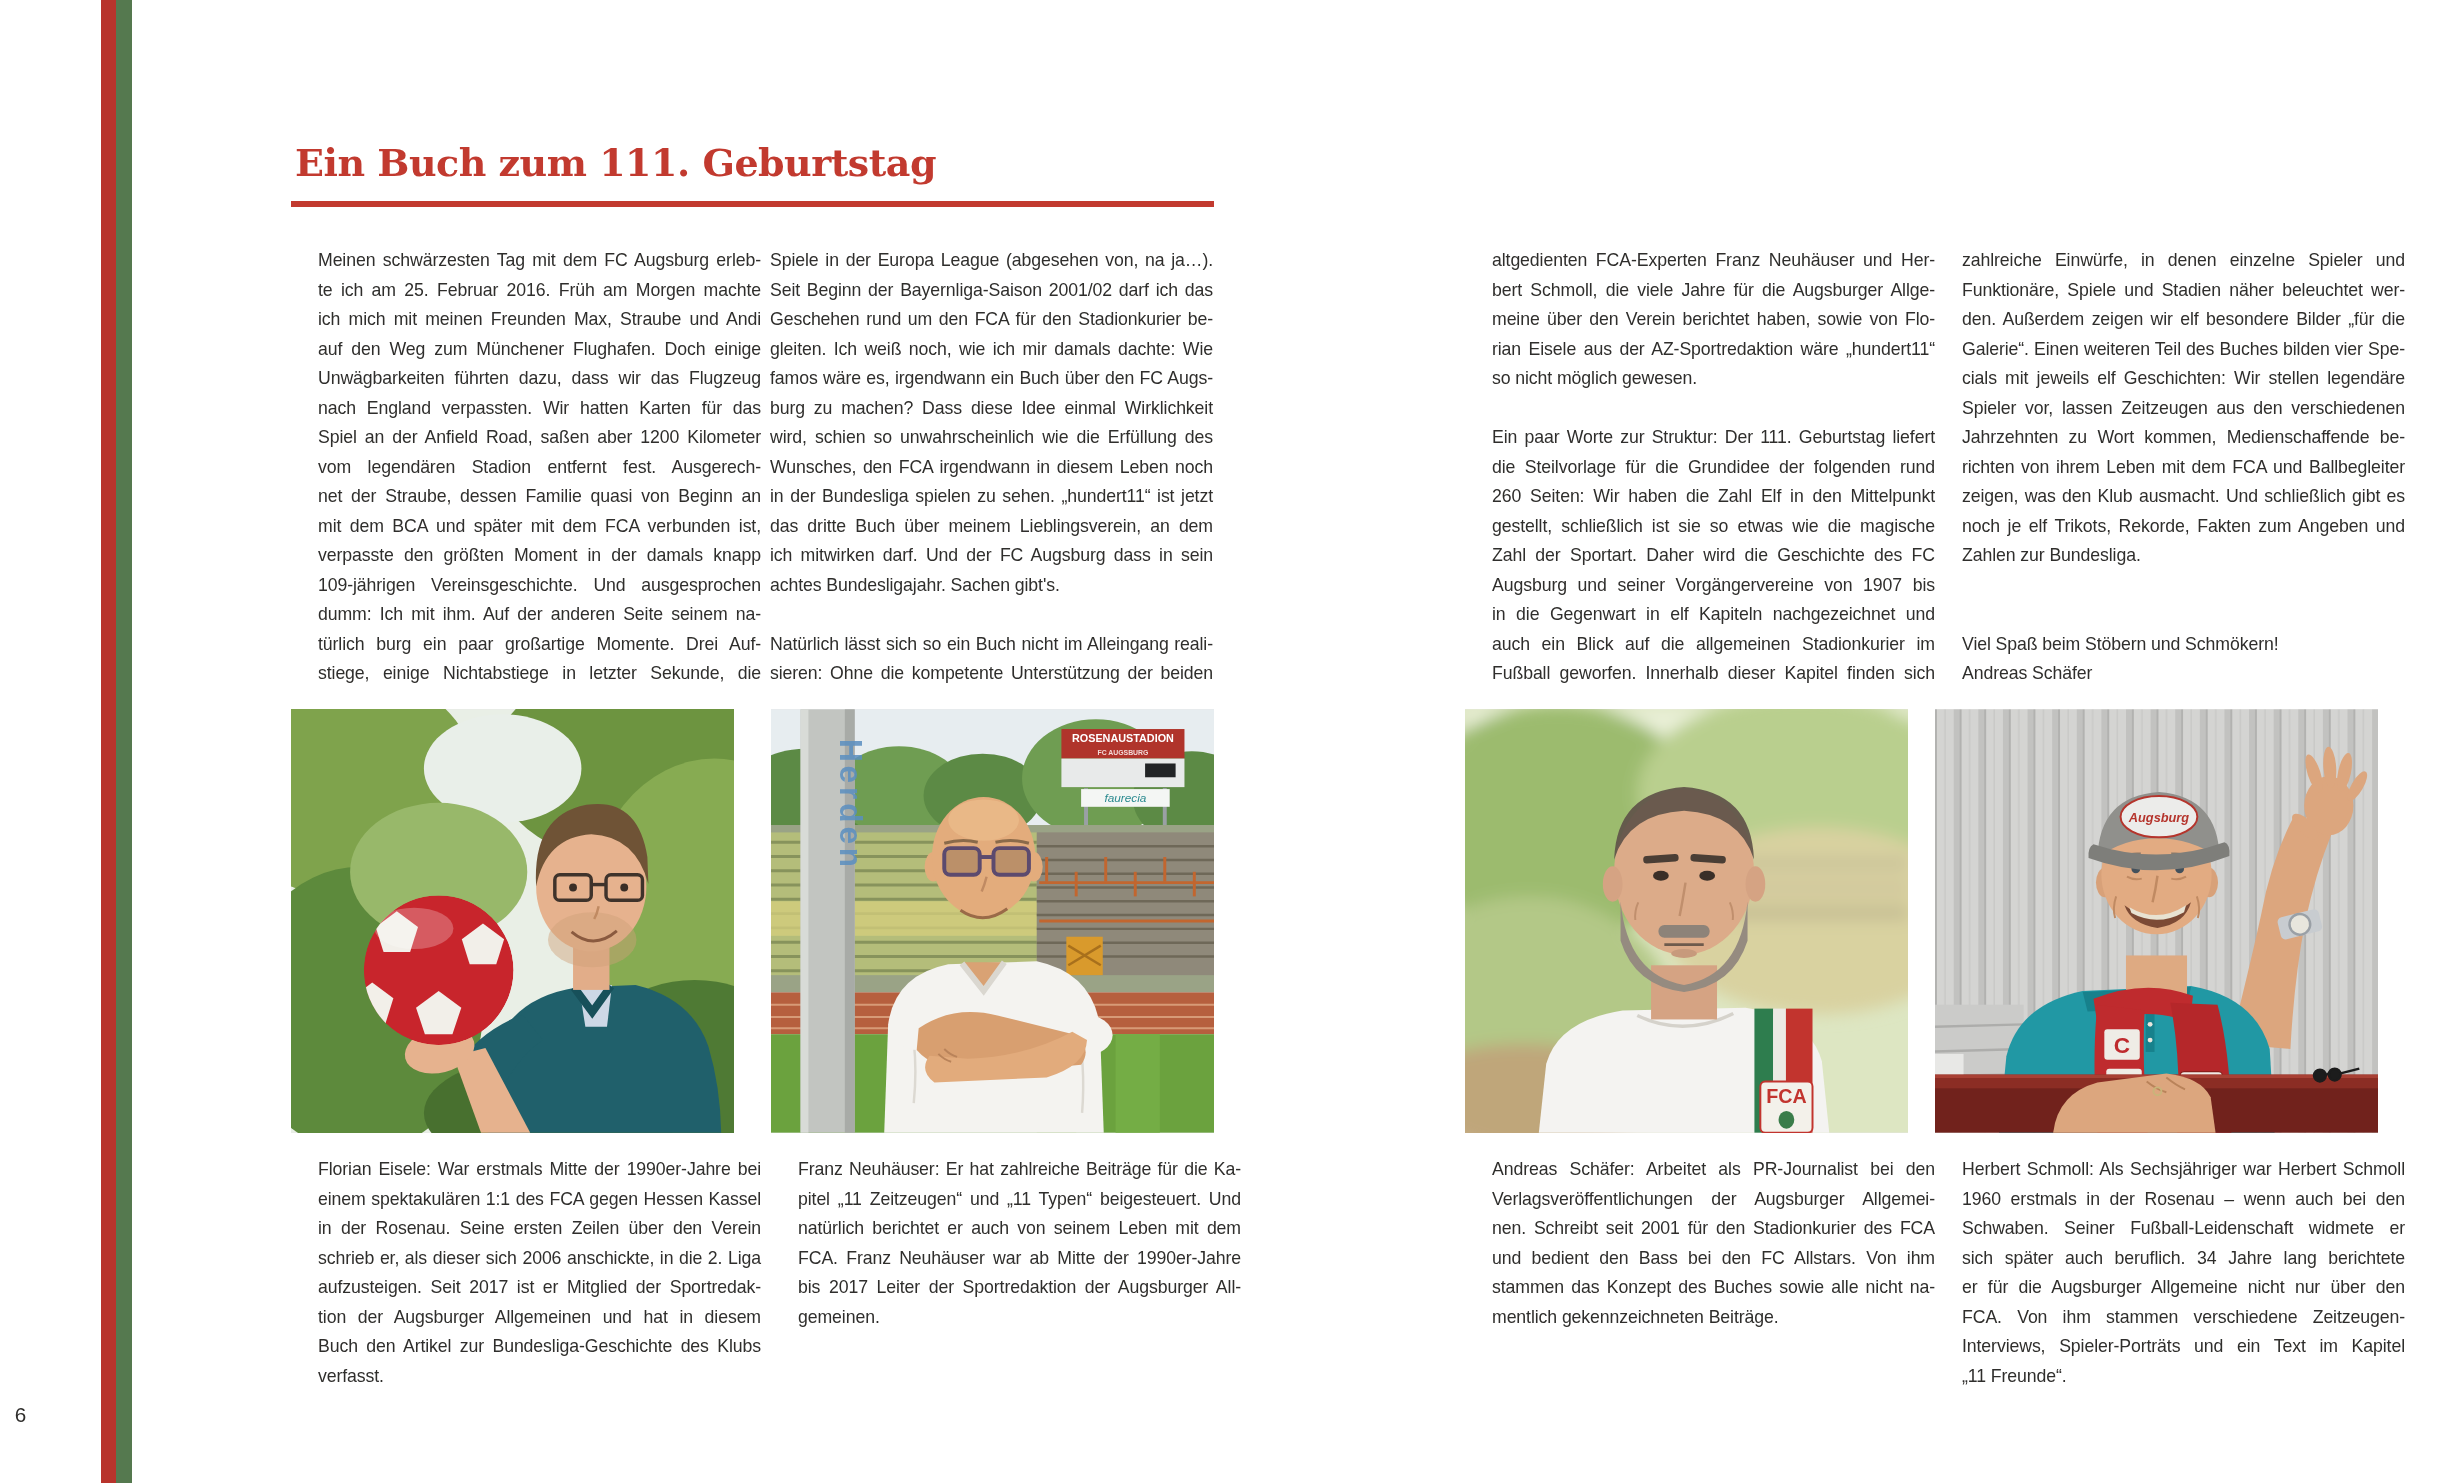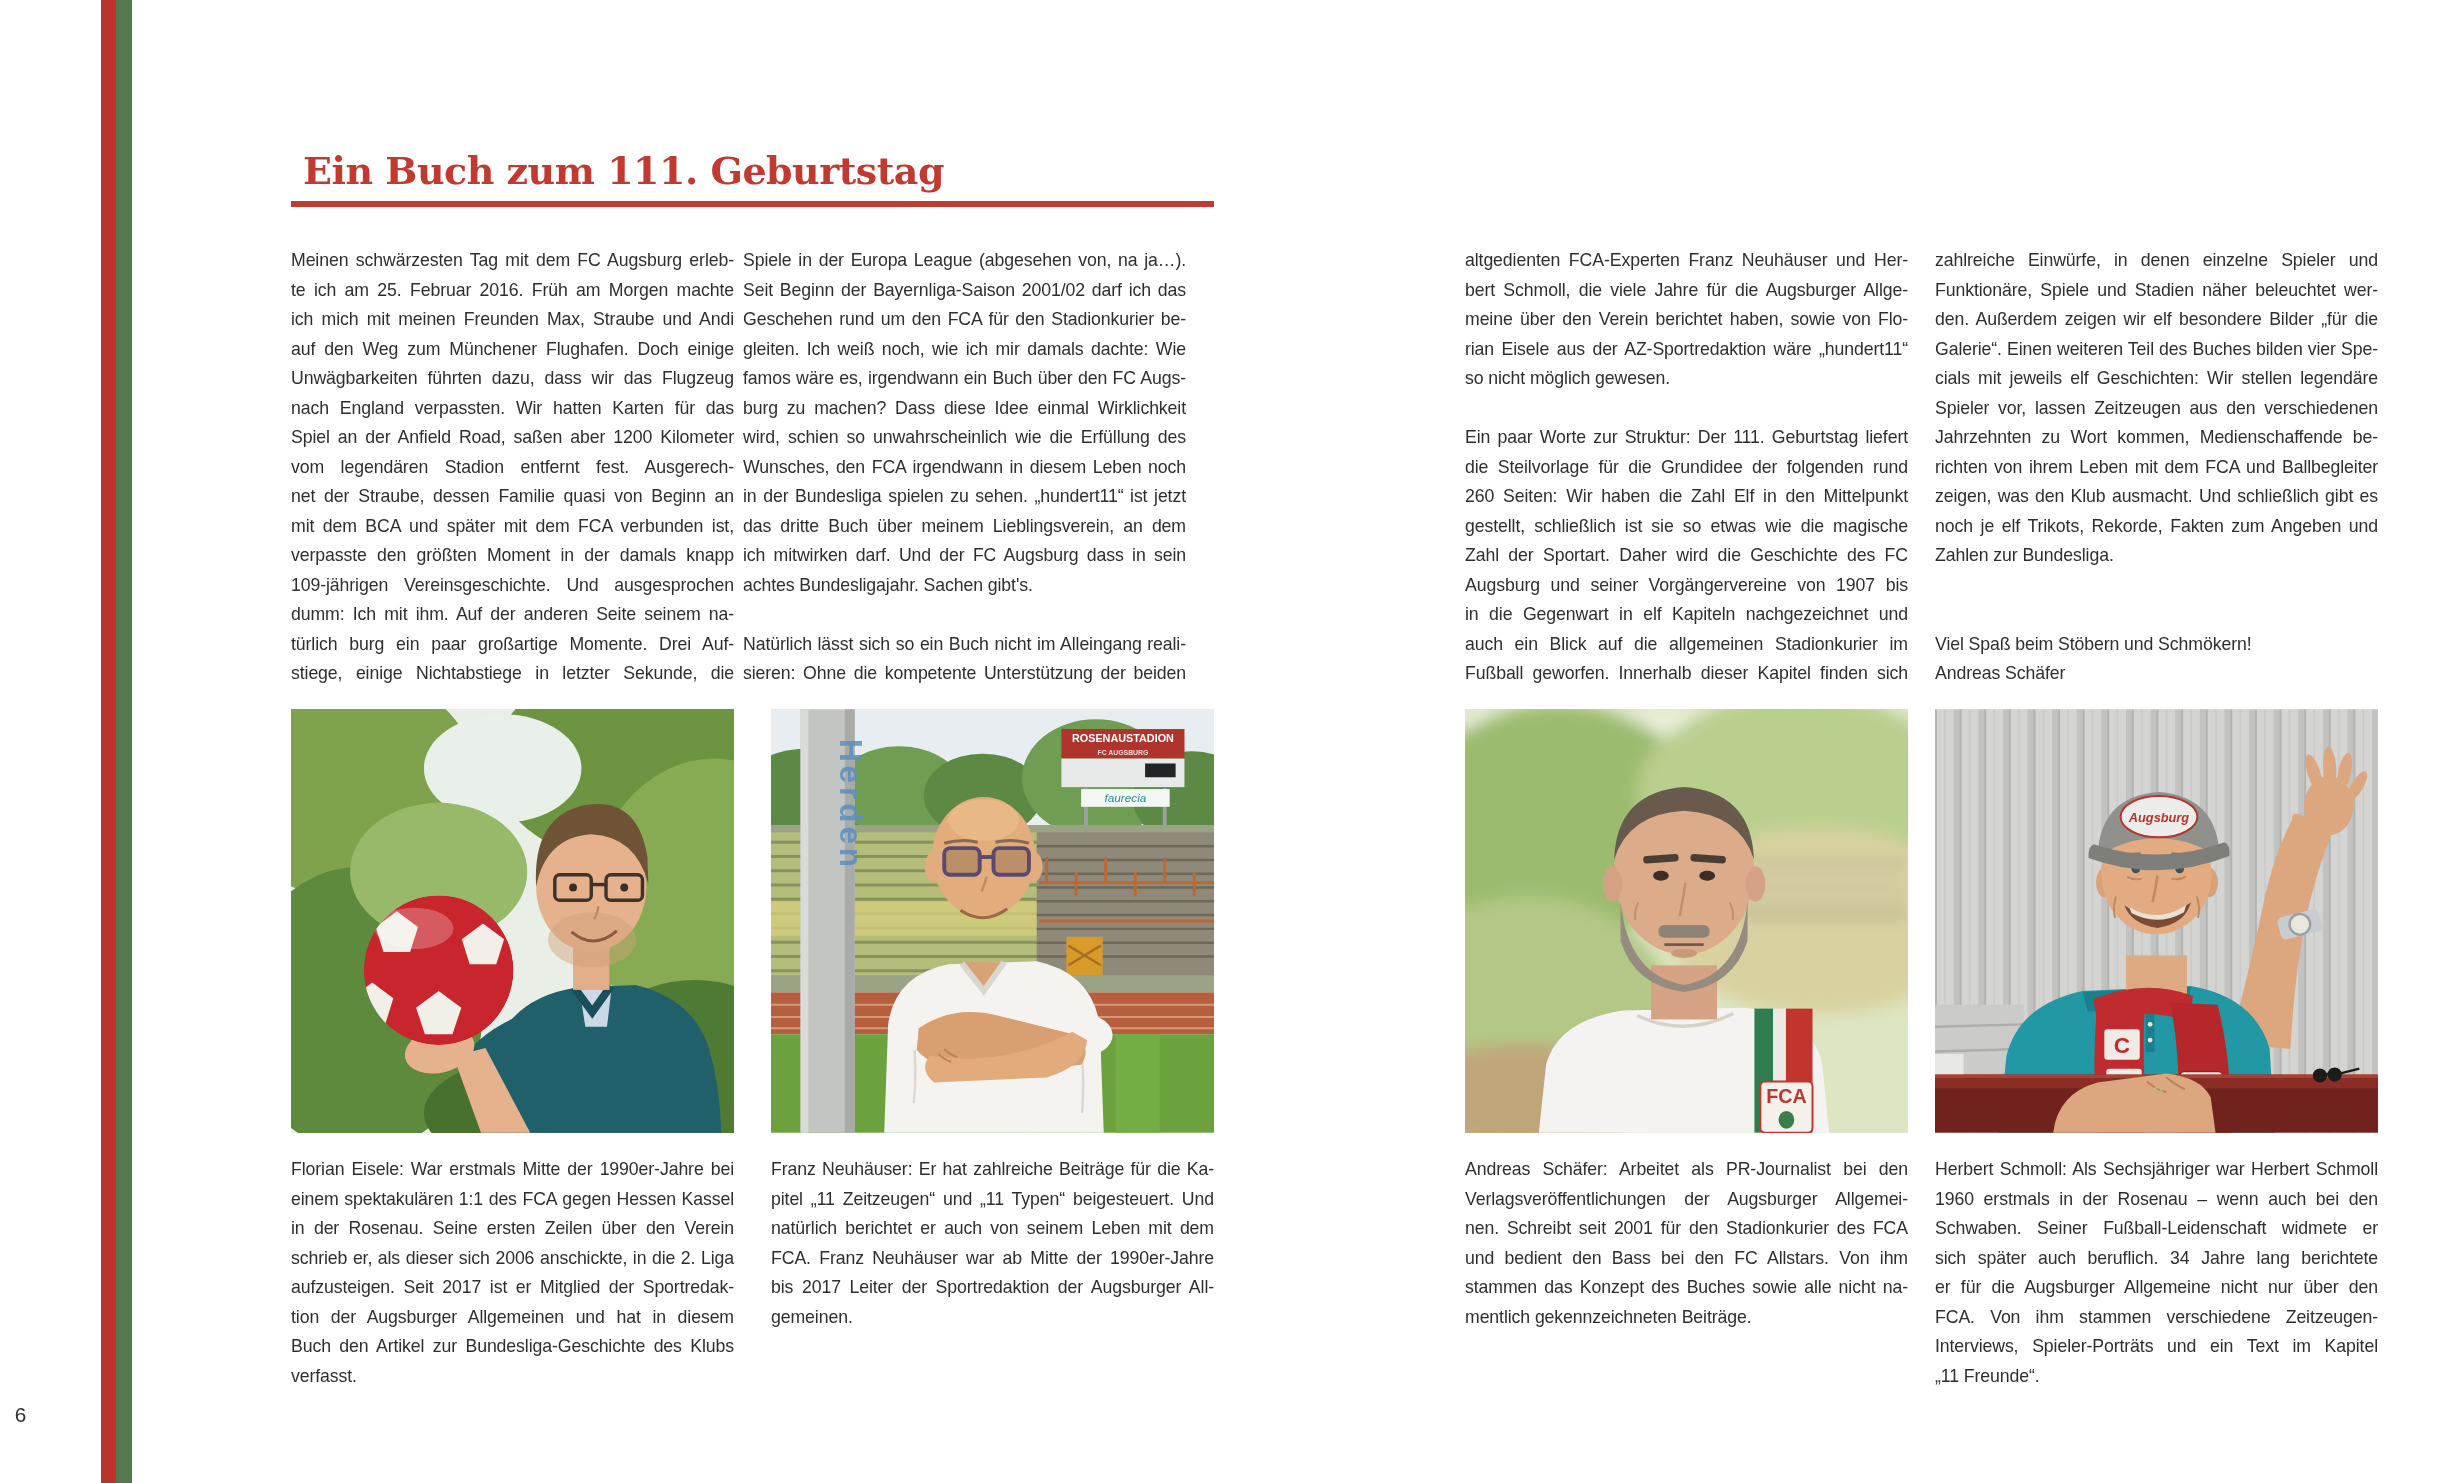--- a/index.html
+++ b/index.html
@@ -5,32 +5,32 @@
   html,body { margin:0; padding:0; background:#ffffff; }
   .spread {
     position:relative; width:2695px; height:1483px; background:#ffffff;
     font-family:"Liberation Sans", sans-serif; color:#2f2e2c; overflow:hidden;
   }
   .stripe { position:absolute; top:0; height:1483px; }
   .stripe-red   { left:101px; width:14.8px; background:#b8342c; }
   .stripe-green { left:116px; width:16.3px; background:#55794f; }
 
   .title {
-    position:absolute; left:291px; top:139px; margin:12px;
+    position:absolute; left:291px; top:139px; margin:4px;
     font-family:"DejaVu Serif", serif; font-weight:700;
     font-size:38px; line-height:1.05; letter-spacing:-0.5px; color:#c23a2f;
   }
   .title-rule {
     position:absolute; left:291px; top:201px; width:923px; height:6.4px;
     background:#c23a2f;
   }
 
   .col {
     position:absolute; top:246px; width:443px;
-    font-size:17.7px; line-height:29.5px; letter-spacing:-0.1px;
+    font-size:17.7px; line-height:29.5px; letter-spacing:-0.1px;margin-left:27px;
   }
   .caption { top:1155px; }
   .tline { text-align:justify; text-align-last:justify; -moz-text-align-last:justify; }
   .tline.last { text-align-last:left; -moz-text-align-last:left; }
   .tline b { font-weight:400; }
 
   .photo {
     position:absolute; top:709px; width:443px; height:424px; overflow:hidden;
     background:#e8e8e6;
   }

